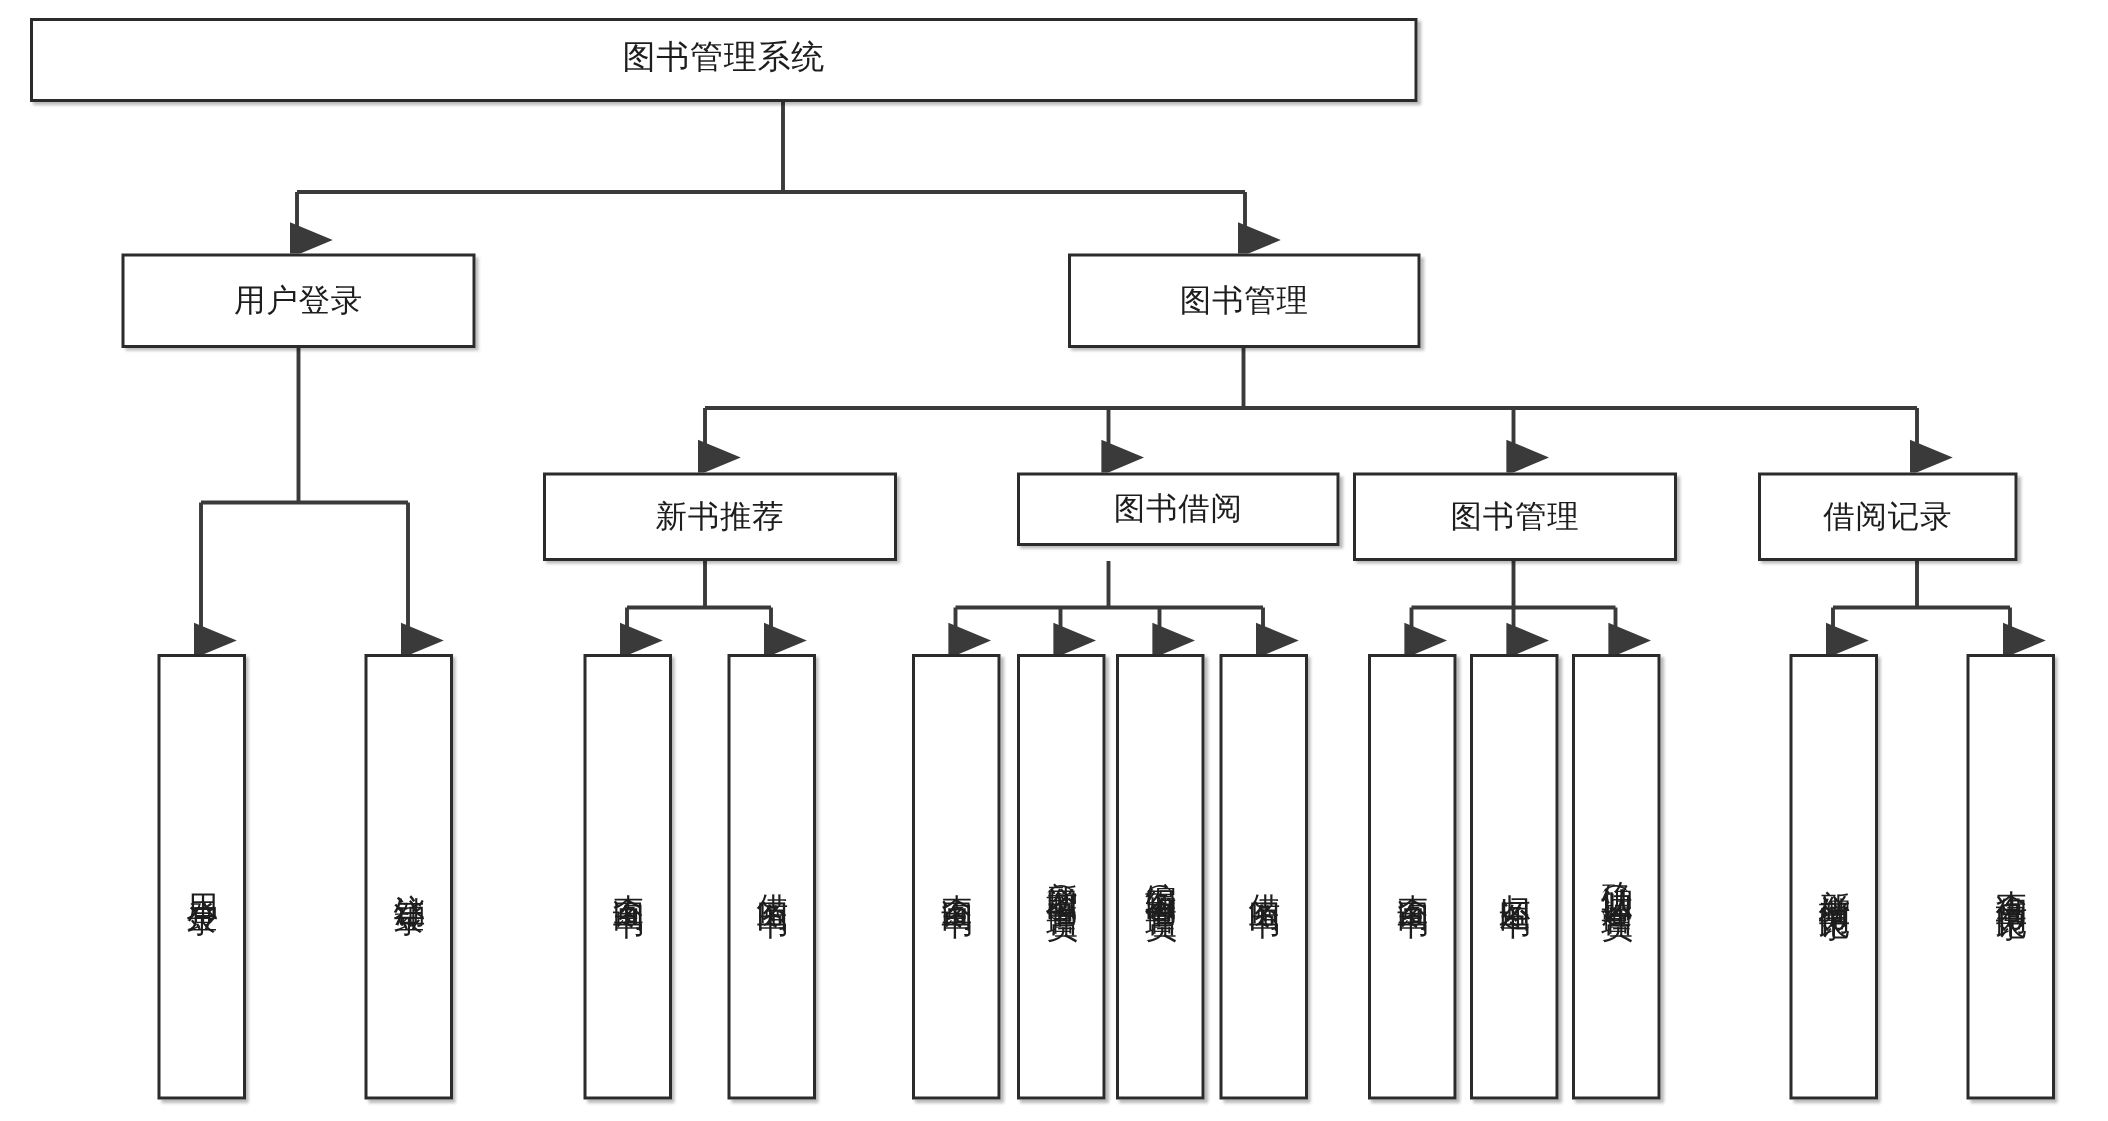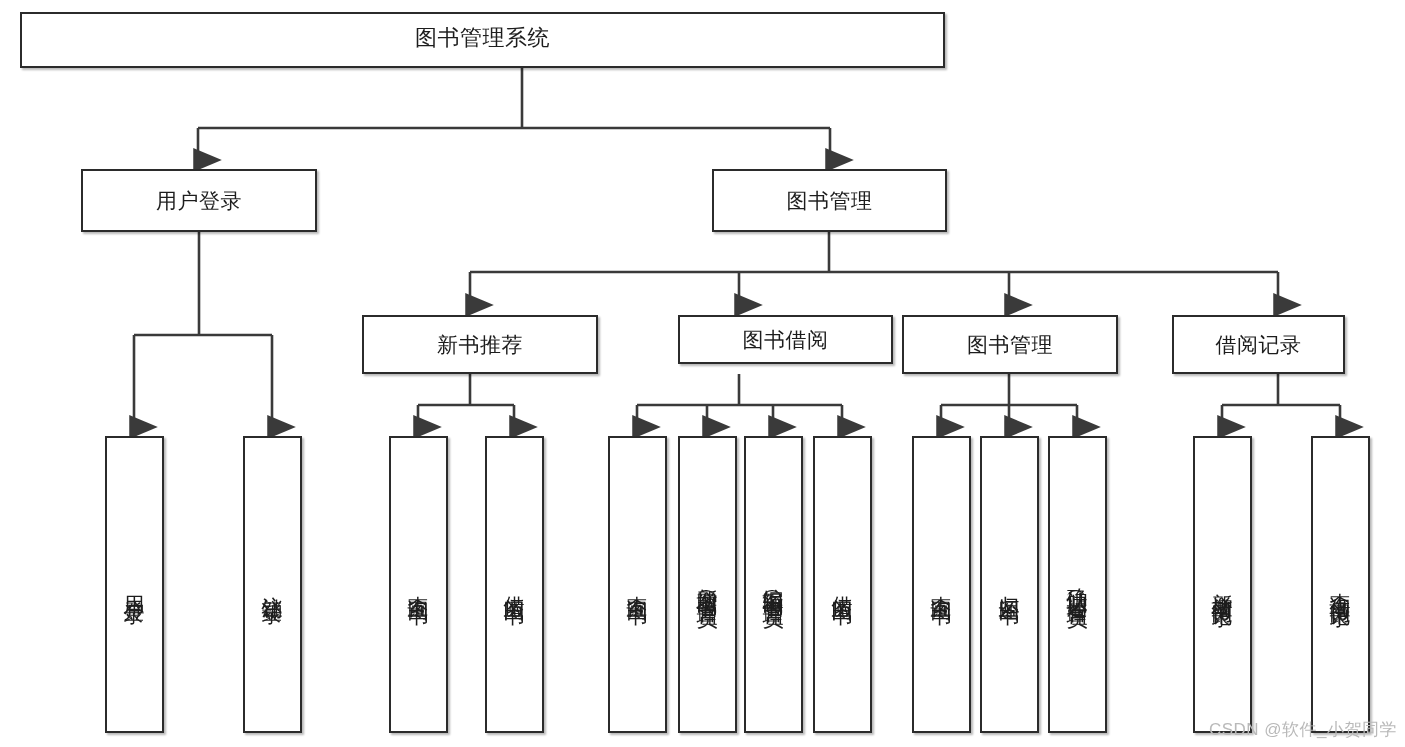--- a/index.html
+++ b/index.html
@@ -196,15 +196,14 @@
     <span class="label">确认归还（管理员）</span>
   </div>
 
   <div class="node vert" style="left:1193px; top:436px; width:59px; height:297px;">
     <span class="label">新增借阅记录</span>
   </div>
   <div class="node vert" style="left:1311px; top:436px; width:59px; height:297px;">
     <span class="label">查询借阅记录</span>
   </div>
 
-  <div id="watermark">CSDN @软件_小贺同学</div>
 
 </div>
 
 </body></html>

